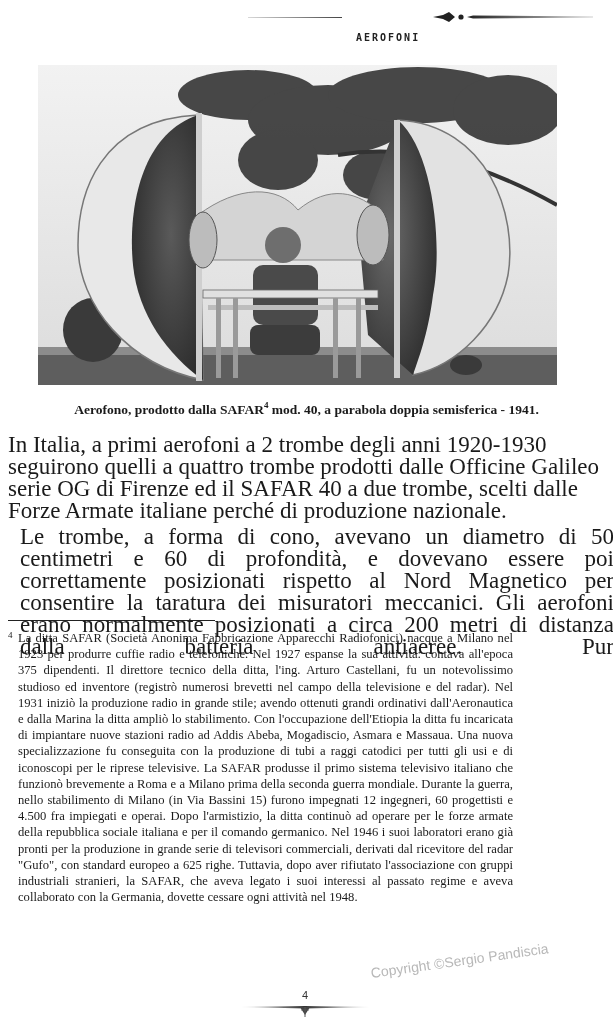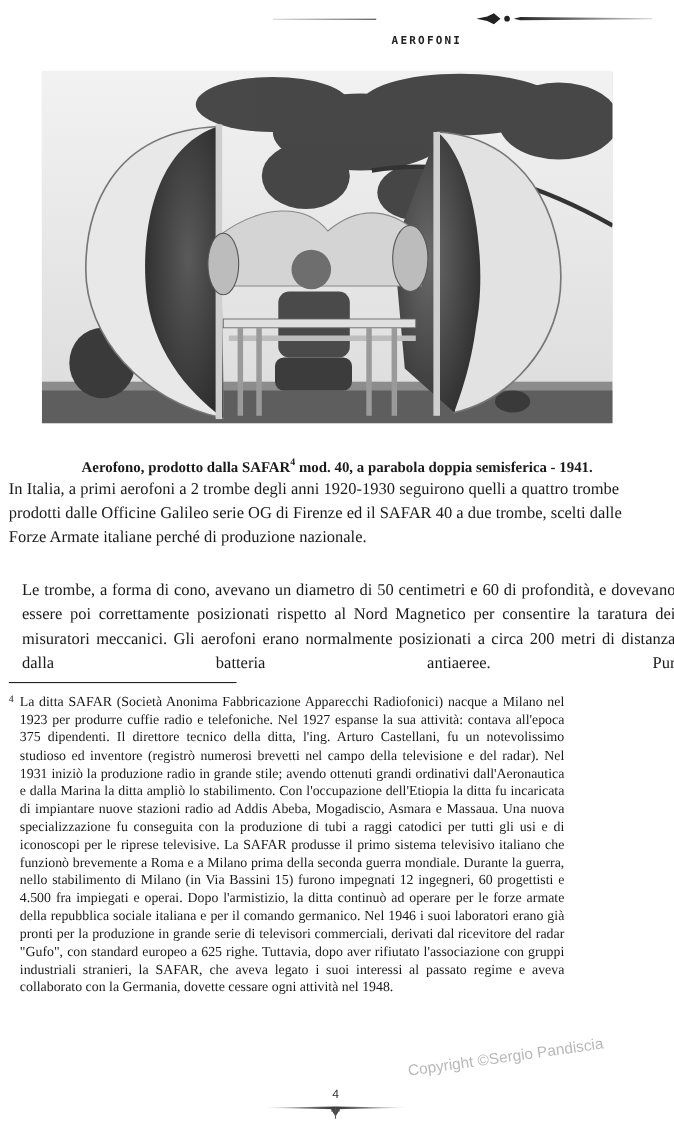--- a/index.html
+++ b/index.html
@@ -10,25 +10,25 @@
   .header .line-left { position: absolute; left: 0; top: 9px; width: 94px; height: 1px; background: linear-gradient(to right, #d8d8d8, #444); }
   .header .title { position: absolute; left: 108px; top: 2px; font-family: "DejaVu Sans Mono", "Liberation Mono", monospace; font-size: 10px; letter-spacing: 2px; color: #222; font-weight: bold; margin-top: 22px; }
   .header .ornament { position: absolute; left: 185px; top: 3px; width: 160px; height: 12px; }
   .header .ornament svg { display: block; }
 
   
   .photo { position: absolute; left: 38px; top: 65px; width: 519px; height: 320px; background: #e4e4e4; overflow: hidden; }
   .photo svg { display: block; }
 
   
-  .caption { position: absolute; top: 415px; left: 0; width: 613px; text-align: center; font-size: 13.5px; font-weight: bold; color: #1a1a1a; }
+  .caption { position: absolute; top: 400px; left: 0; width: 613px; text-align: center; font-size: 13.5px; font-weight: bold; color: #1a1a1a; }
   .caption sup { font-size: 9px; vertical-align: 6px; }
 
   
-  .para { position: absolute; left: 8px; width: 594px; font-size: 15px; line-height: 22px; color: #1a1a1a; }
+  .para { position: absolute; left: 8px; width: 594px; font-size: 23px; line-height: 22px; color: #1a1a1a; }
   .para.p1 { top: 434px; }
   .para.p2 { top: 514px; text-align: justify; text-align-last: justify; }
 
   
   .fn-rule { position: absolute; left: 8px; top: 620px; width: 207px; height: 1px; background: #222; }
   .footnote { position: absolute; left: 18px; top: 630px; width: 495px; font-size: 12.6px; line-height: 16.2px; text-align: justify; color: #1a1a1a; }
   .footnote .fn-mark { position: absolute; left: -10px; top: -3px; font-size: 9px; }
 
   
   .page-number { position: absolute; top: 989px; left: 290px; width: 30px; text-align: center; font-family: "Liberation Sans", "DejaVu Sans", sans-serif; font-size: 11px; color: #333; }

